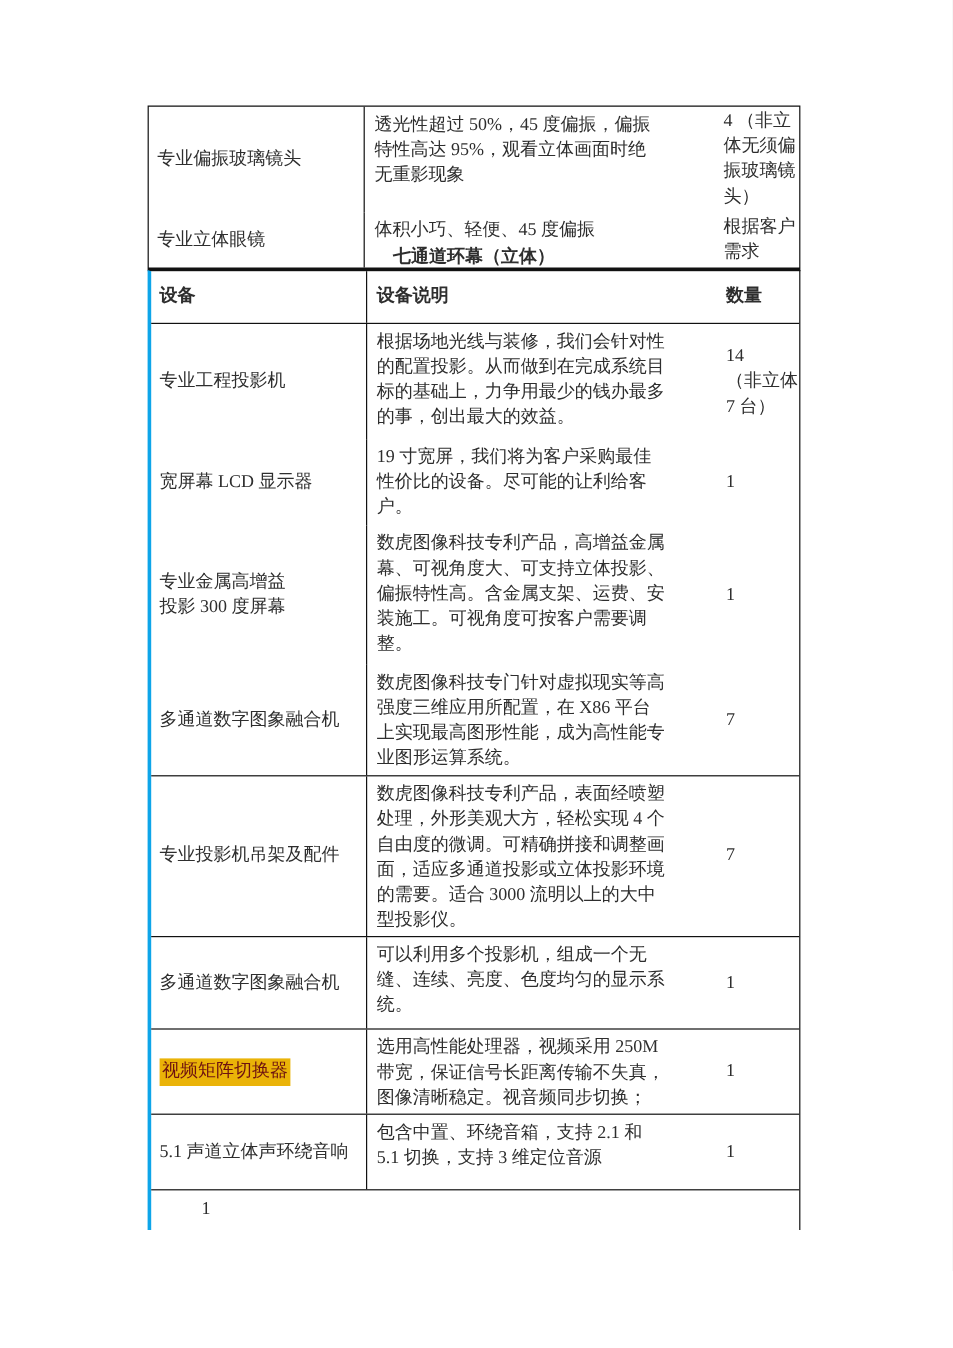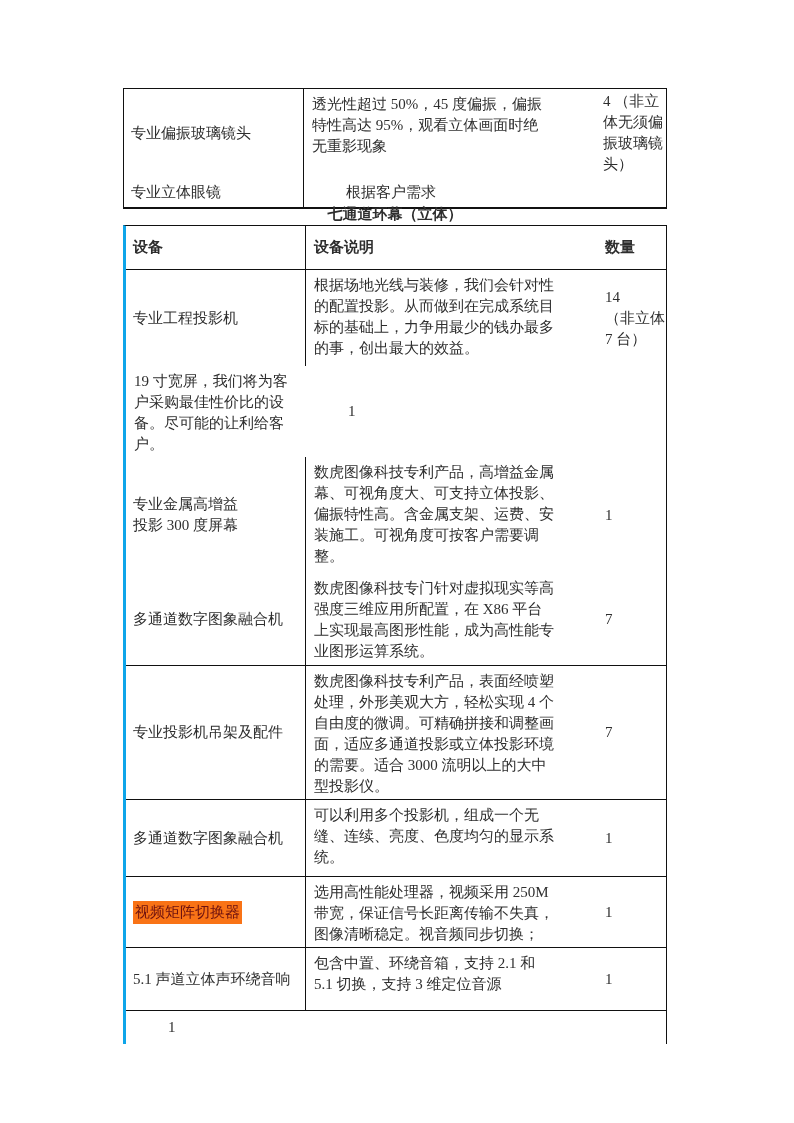--- a/index.html
+++ b/index.html
@@ -36,20 +36,21 @@
 <div class="page">
 
   <div class="tbl top-table">
     <div class="trow" style="min-height:82px">
       <div class="cell c-name">专业偏振玻璃镜头</div>
       <div class="cell c-desc">透光性超过 50%，45 度偏振，偏振特性高达 95%，观看立体画面时绝无重影现象</div>
       <div class="cell c-qty">4 （非立体无须偏振玻璃镜头）</div>
     </div>
     <div class="trow" style="min-height:30px">
       <div class="cell c-name">专业立体眼镜</div>
+      <div class="cell c-desc">体积小巧、轻便、45 度偏振</div>
       <div class="cell c-qty">根据客户需求</div>
     </div>
   </div>
 
   <div class="section-title">七通道环幕（立体）</div>
 
   <div class="tbl main-table">
 
     <div class="trow header-row">
       <div class="cell c-name">设备</div>
@@ -58,20 +59,21 @@
     </div>
 
     <div class="trow bordered" style="min-height:97px">
       <div class="cell c-name">专业工程投影机</div>
       <div class="cell c-desc">根据场地光线与装修，我们会针对性的配置投影。从而做到在完成系统目标的基础上，力争用最少的钱办最多的事，创出最大的效益。</div>
       <div class="cell c-qty">14
 （非立体 7 台）</div>
     </div>
 
     <div class="trow" style="min-height:72px">
+      <div class="cell c-name">宽屏幕 LCD 显示器</div>
       <div class="cell c-desc">19 寸宽屏，我们将为客户采购最佳性价比的设备。尽可能的让利给客户。</div>
       <div class="cell c-qty">1</div>
     </div>
 
     <div class="trow" style="min-height:116px">
       <div class="cell c-name">专业金属高增益
 投影 300 度屏幕</div>
       <div class="cell c-desc">数虎图像科技专利产品，高增益金属幕、可视角度大、可支持立体投影、偏振特性高。含金属支架、运费、安装施工。可视角度可按客户需要调整。</div>
       <div class="cell c-qty">1</div>
     </div>
@@ -88,21 +90,21 @@
       <div class="cell c-qty">7</div>
     </div>
 
     <div class="trow bordered" style="min-height:77px">
       <div class="cell c-name">多通道数字图象融合机</div>
       <div class="cell c-desc">可以利用多个投影机，组成一个无缝、连续、亮度、色度均匀的显示系统。</div>
       <div class="cell c-qty">1</div>
     </div>
 
     <div class="trow bordered" style="min-height:67px">
-      <div class="cell c-name"><span class="hl" style="background: #f97316; color: rgb(110, 18, 16);">视频矩阵切换器</span></div>
+      <div class="cell c-name"><span class="hl" style="background: #eab308; color: rgb(110, 18, 16);">视频矩阵切换器</span></div>
       <div class="cell c-desc">选用高性能处理器，视频采用 250M 带宽，保证信号长距离传输不失真，图像清晰稳定。视音频同步切换；</div>
       <div class="cell c-qty">1</div>
     </div>
 
     <div class="trow bordered" style="min-height:63px">
       <div class="cell c-name">5.1 声道立体声环绕音响</div>
       <div class="cell c-desc">包含中置、环绕音箱，支持 2.1 和 5.1 切换，支持 3 维定位音源</div>
       <div class="cell c-qty">1</div>
     </div>
 

